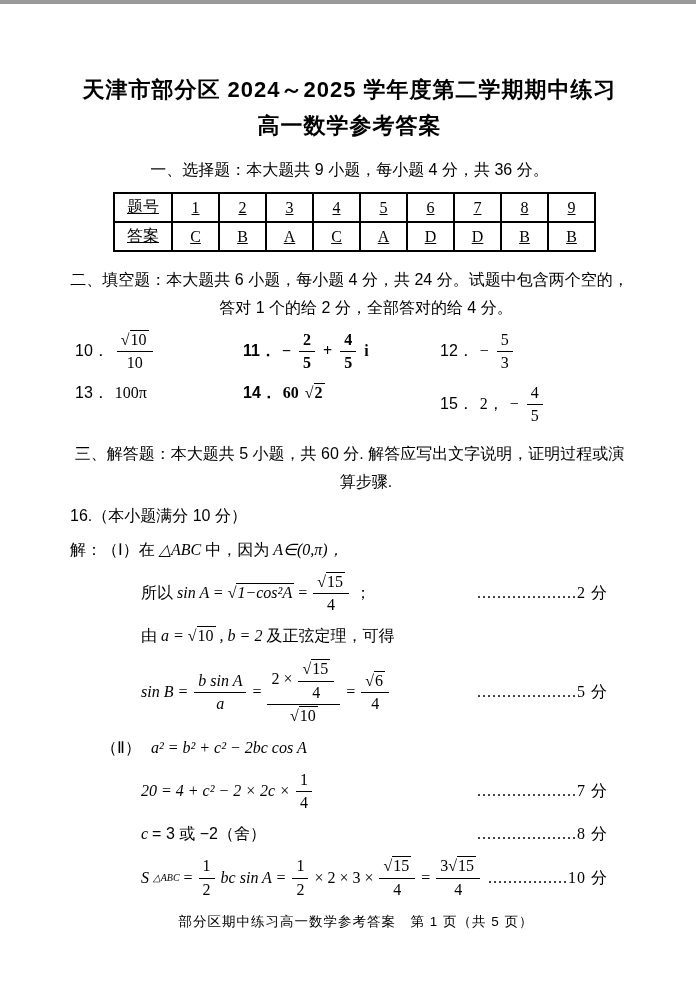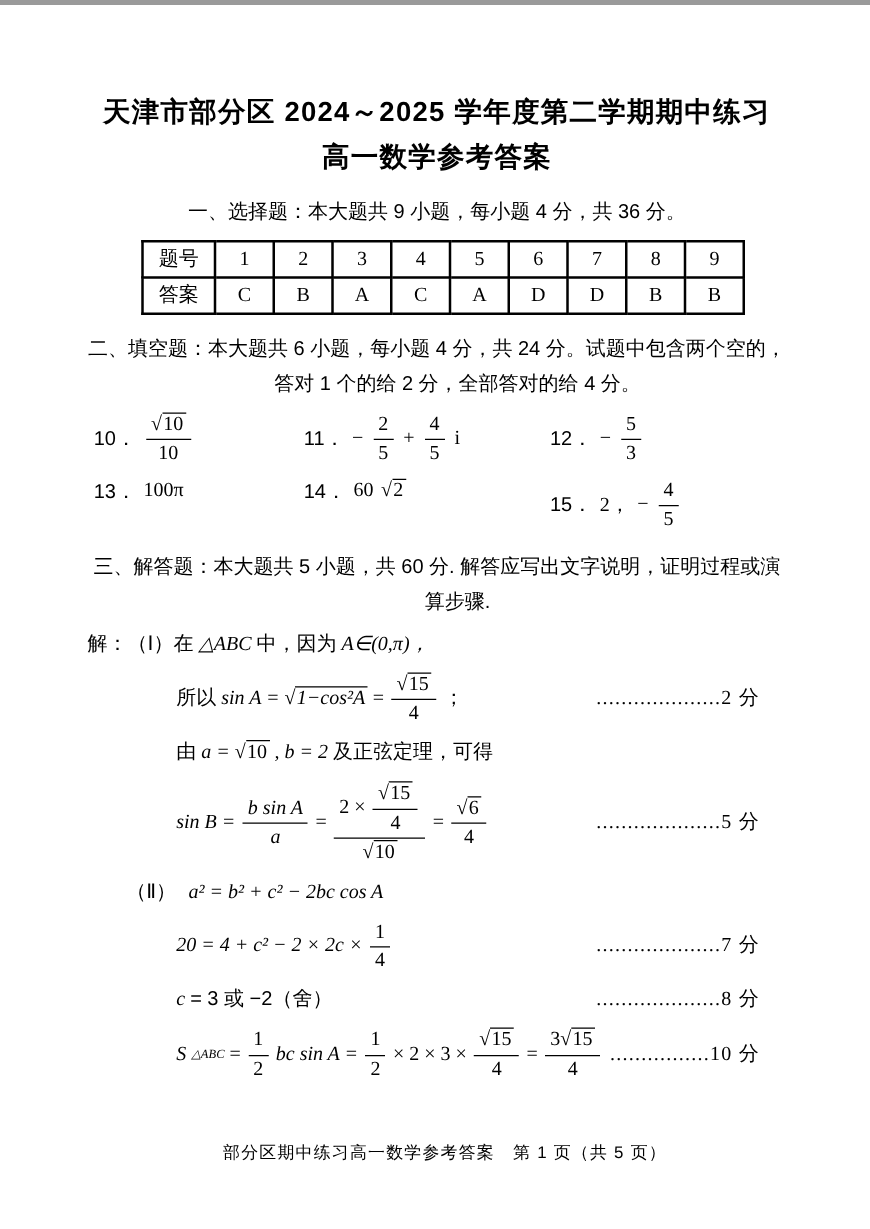--- a/index.html
+++ b/index.html
@@ -23,20 +23,21 @@
     letter-spacing:1px;
   }
   .title-line.second{margin-top:4px;}
   .sec-heading{margin-top:16px;line-height:24px;text-align:center;}
   .sec-heading.cont{padding-left:33px;margin-top:4px;}
 
   
   table.ans-table{
     border-collapse:collapse;
     margin:10px 0 0 50px;
+    text-decoration:underline;
   }
   table.ans-table td{
     border:2px solid #000;
     text-align:center;
     vertical-align:middle;
     height:27px;
     width:45px;
     font-size:16px;
     padding:0;
     font-family:"Liberation Serif",serif;
@@ -67,21 +68,21 @@
   .ind-formula{margin-left:78px;}
   .ind-part2{margin-left:38px;}
   .dots{
     margin-left:auto;margin-right:28px;
     font-family:"Liberation Serif",serif;
     letter-spacing:1px;white-space:nowrap;
   }
   .fill-row{display:flex;align-items:flex-start;margin-top:10px;}
   .fill-item{display:inline-flex;align-items:center;gap:6px;}
   .fi-1{margin-left:12px;width:168px;}
-  .fi-2{width:197px;}
+  .fi-2{width:197px;font-weight:bold;}
   .fi-3{flex:1;}
   .footer{
     position:absolute;left:16px;right:0;bottom:56px;
     text-align:center;font-size:13.5px;letter-spacing:1px;
   }
 </style>
 </head>
 <body>
 
 <div class="page">
@@ -172,20 +173,23 @@
       <span class="frac">
         <span class="num">4</span>
         <span class="den">5</span>
       </span>
     </div>
   </div>
 
   <div class="sec-heading">三、解答题：本大题共 5 小题，共 60 分. 解答应写出文字说明，证明过程或演</div>
   <div class="sec-heading cont">算步骤.</div>
 
+  <div class="row ind-body">
+    <span>16.（本小题满分 10 分）</span>
+  </div>
 
   <div class="row ind-body">
     <span>解：（Ⅰ）在</span>
     <span class="mi">△ABC</span>
     <span>中，因为</span>
     <span class="mi">A∈(0,π)，</span>
   </div>
 
   <div class="row ind-formula">
     <span>所以</span>

